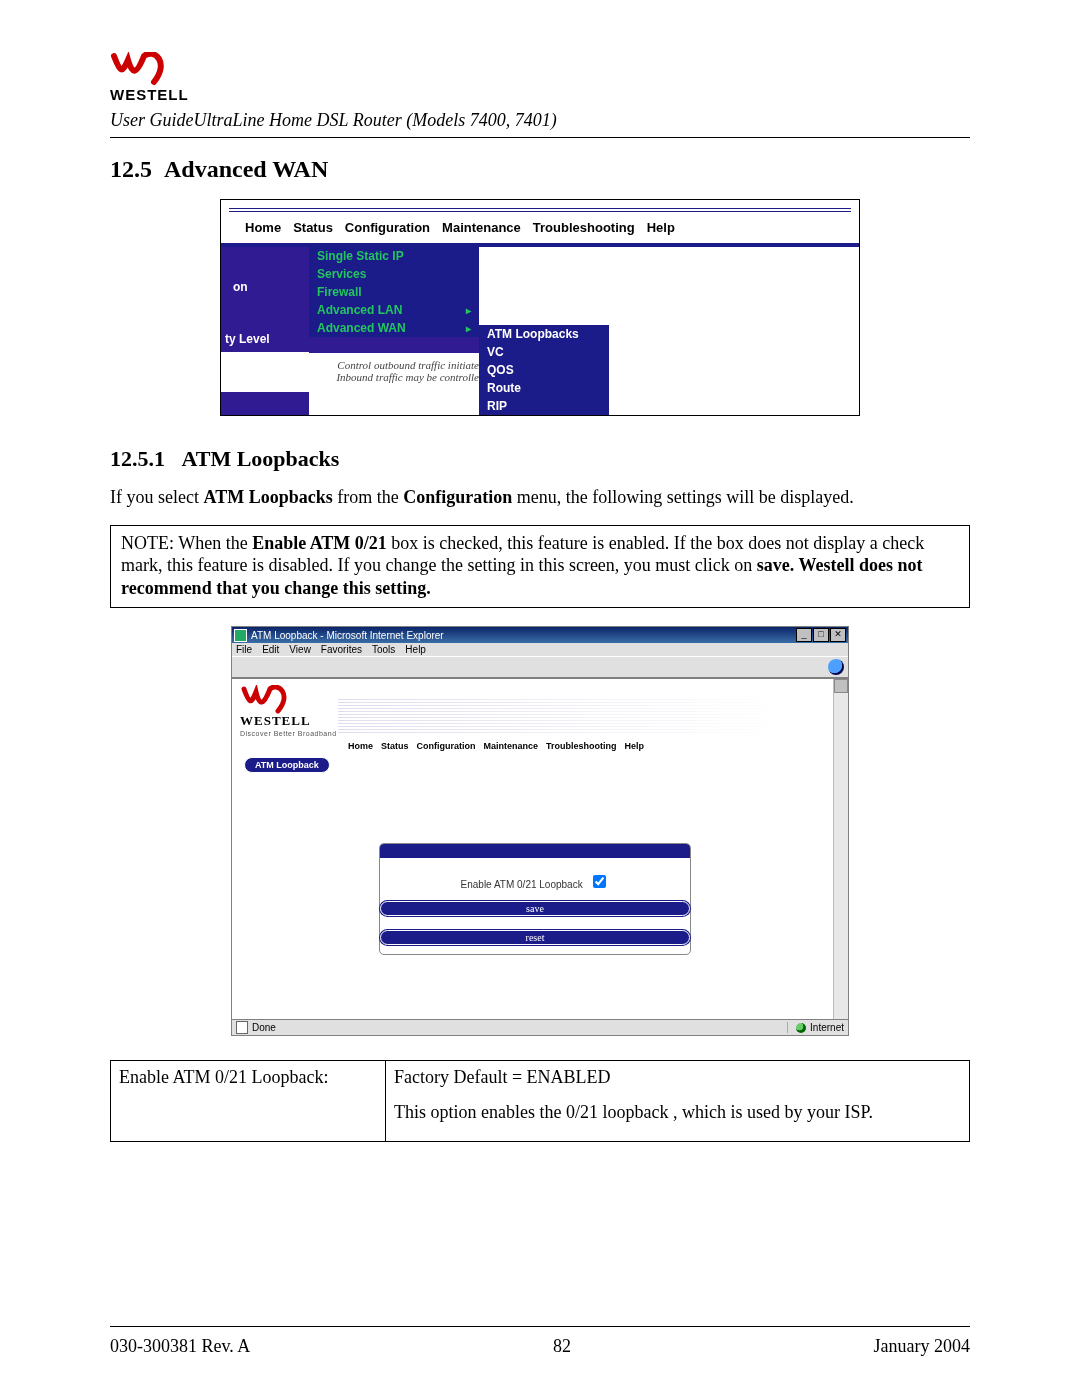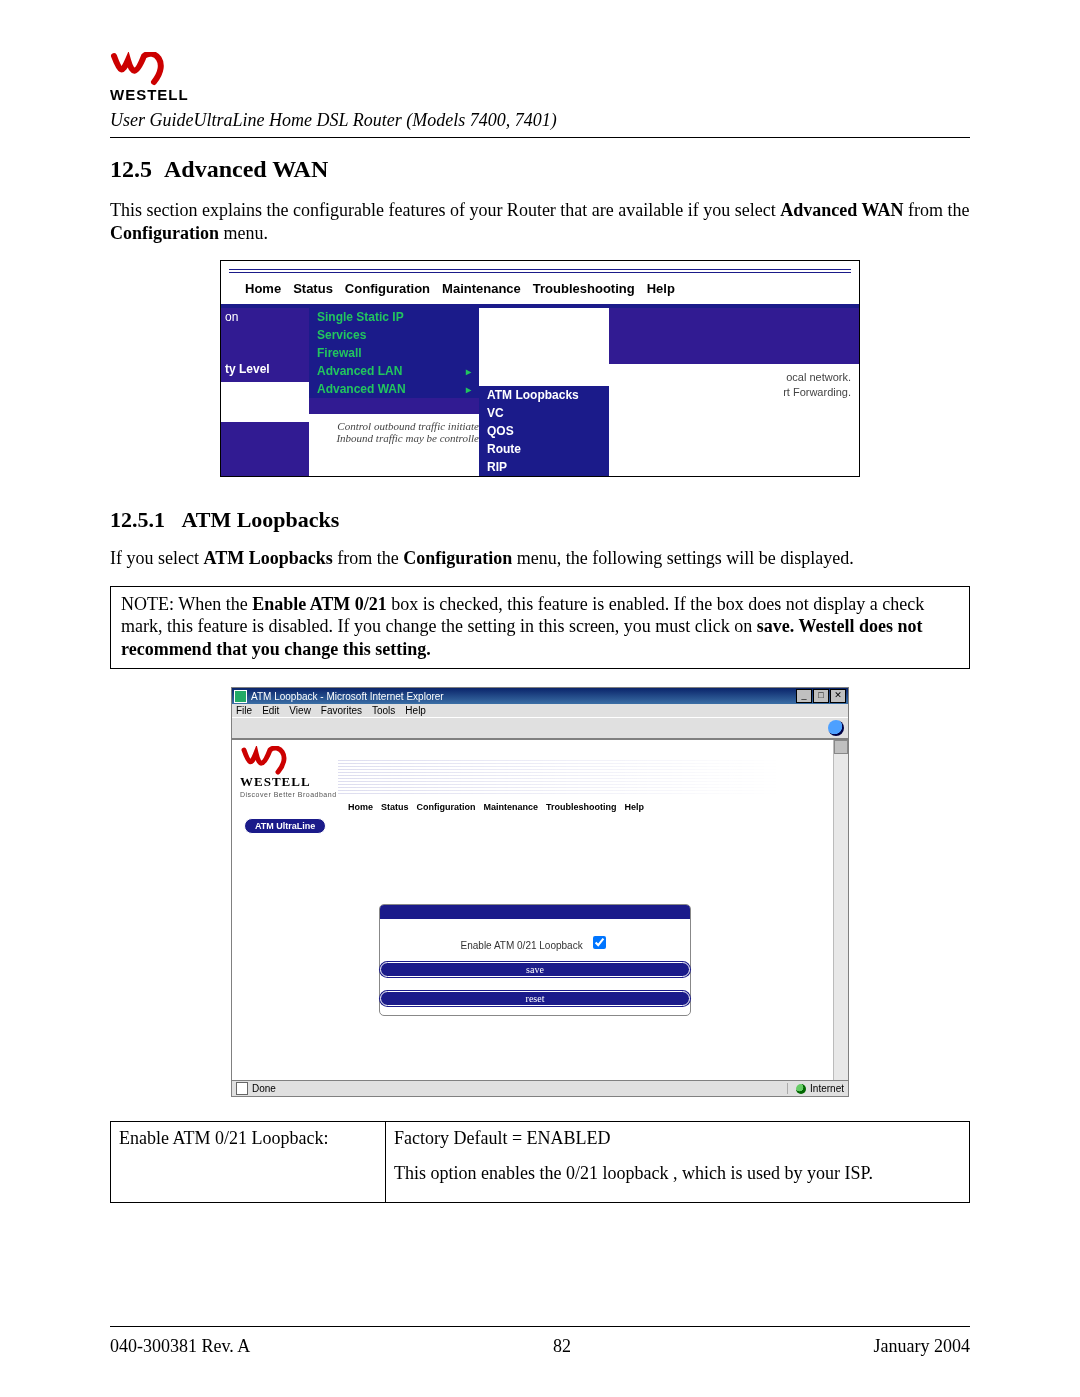--- a/index.html
+++ b/index.html
@@ -247,40 +247,37 @@
   <div class="header-line">
     <span>User Guide</span>
     <span>UltraLine Home DSL Router (Models 7400, 7401)</span>
   </div>
   <hr class="hr-top">
 
   <h2 class="section">
     <span>12.5</span>&nbsp;&nbsp;<span>Advanced WAN</span>
   </h2>
 
-  <p class="body">
-    <span>This section explains the configurable features of your Router that are available if you select </span><span class="bold">Advanced WAN</span><span> from the </span><span class="bold">Configuration</span><span> menu.</span>
-  </p>
 
   <div class="screenshot-wrap">
     <div class="menu-bar">
       <div class="blue-lines"></div>
       <div class="menu-row">
         <span>Home</span>
         <span>Status</span>
         <span>Configuration</span>
         <span>Maintenance</span>
         <span>Troubleshooting</span>
         <span>Help</span>
       </div>
     </div>
     <div class="bar-under"></div>
     <div class="panel">
       <div class="panel-left">
-        <div style="padding:2px 4px; font-weight:normal;">on</div>
+        <div style="padding:2px 12px; font-weight:bold;margin-top:31px;">on</div>
         <div class="tag">ty Level</div>
         <div style="height:40px; background:#fff;"></div>
       </div>
       <div class="panel-mid">
         <div class="menu-list">
           <div>
               <span>Single Static IP</span>
             </div>
           <div>
               <span>Services</span>
@@ -301,27 +298,20 @@
           <div>Inbound traffic may be controlle</div>
         </div>
       </div>
       <div class="panel-sub" style="margin-top:0;">
         <div style="background:#fff; height:74px;"></div>
         <div>ATM Loopbacks</div>
         <div>VC</div>
         <div>QOS</div>
         <div>Route</div>
         <div>RIP</div>
-      </div>
-      <div class="panel-right">
-        <div class="stripe"></div>
-        <div class="bg-text">
-          <div>ocal network.</div>
-          <div>rt Forwarding.</div>
-        </div>
       </div>
     </div>
   </div>
 
   <h3 class="subsection">
     <span>12.5.1</span>&nbsp;&nbsp;&nbsp;<span>ATM Loopbacks</span>
   </h3>
 
   <p class="body">
     <span>If you select </span><span class="bold">ATM Loopbacks</span><span> from the </span><span class="bold">Configuration</span><span> menu, the following settings will be displayed.</span>
@@ -369,21 +359,21 @@
         <div class="mini-lines"></div>
         <div class="mini-nav">
           <span>Home</span>
           <span>Status</span>
           <span>Configuration</span>
           <span>Maintenance</span>
           <span>Troubleshooting</span>
           <span>Help</span>
         </div>
         <div>
-          <span class="side-pill">ATM UltraLine</span>
+          <span class="side-pill">ATM Loopback</span>
         </div>
         <div class="center-panel">
           <div class="top"></div>
           <div class="mid">
             <label>Enable ATM 0/21 Loopback</label>
             <input type="checkbox" checked="" style="">
             <div class="btns">
               <span class="pill-btn">save</span>
               <span class="pill-btn">reset</span>
             </div>
@@ -413,18 +403,18 @@
         <div>This option enables the 0/21 loopback , which is used by your ISP.</div>
       </td>
     </tr>
   </tbody>
     </table>
 
   <div class="footer-rule-wrap">
       <hr class="footer-rule">
     </div>
   <div class="footer-line">
-    <span>040-300381 Rev. A</span>
+    <span>030-300381 Rev. A</span>
     <span>82</span>
     <span>January 2004</span>
   </div>
 
 </div>
 
 </body></html>

